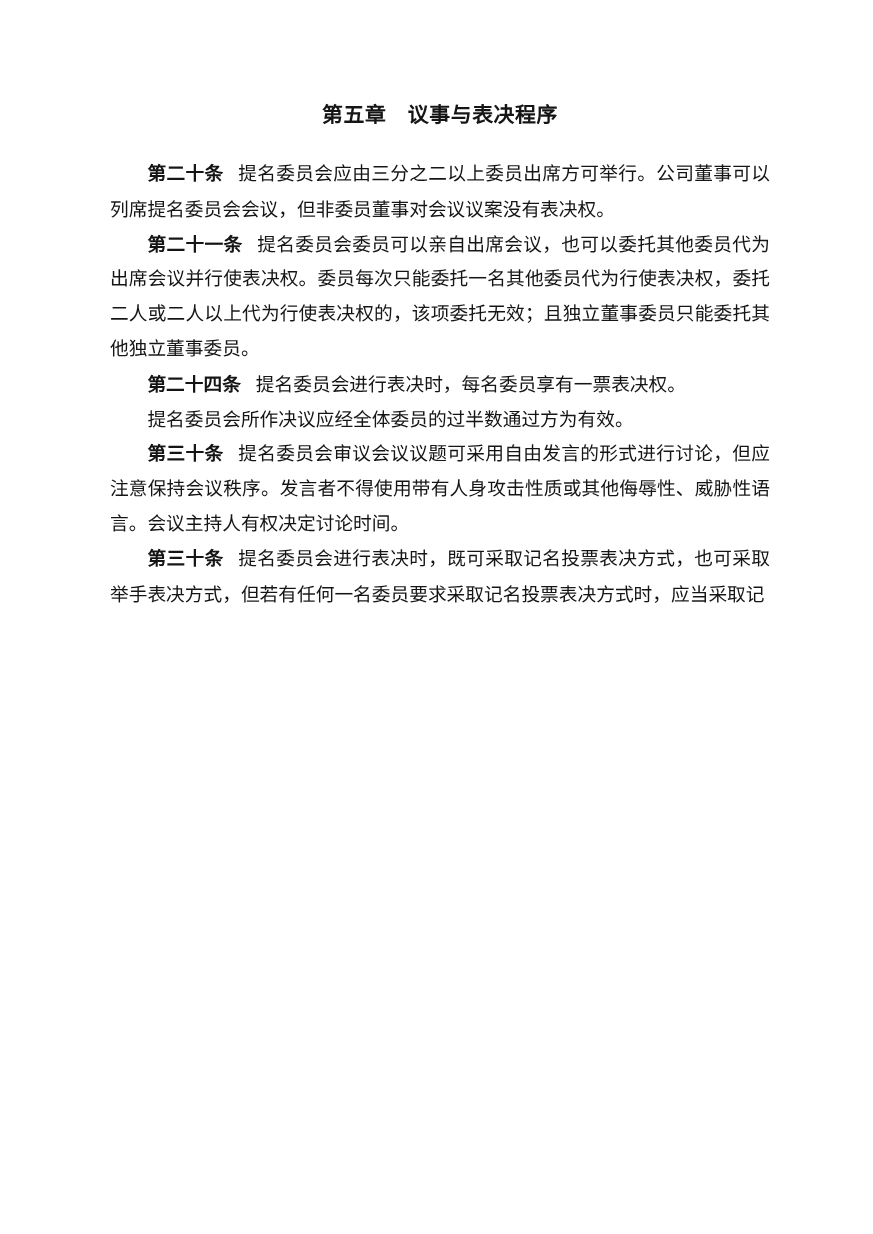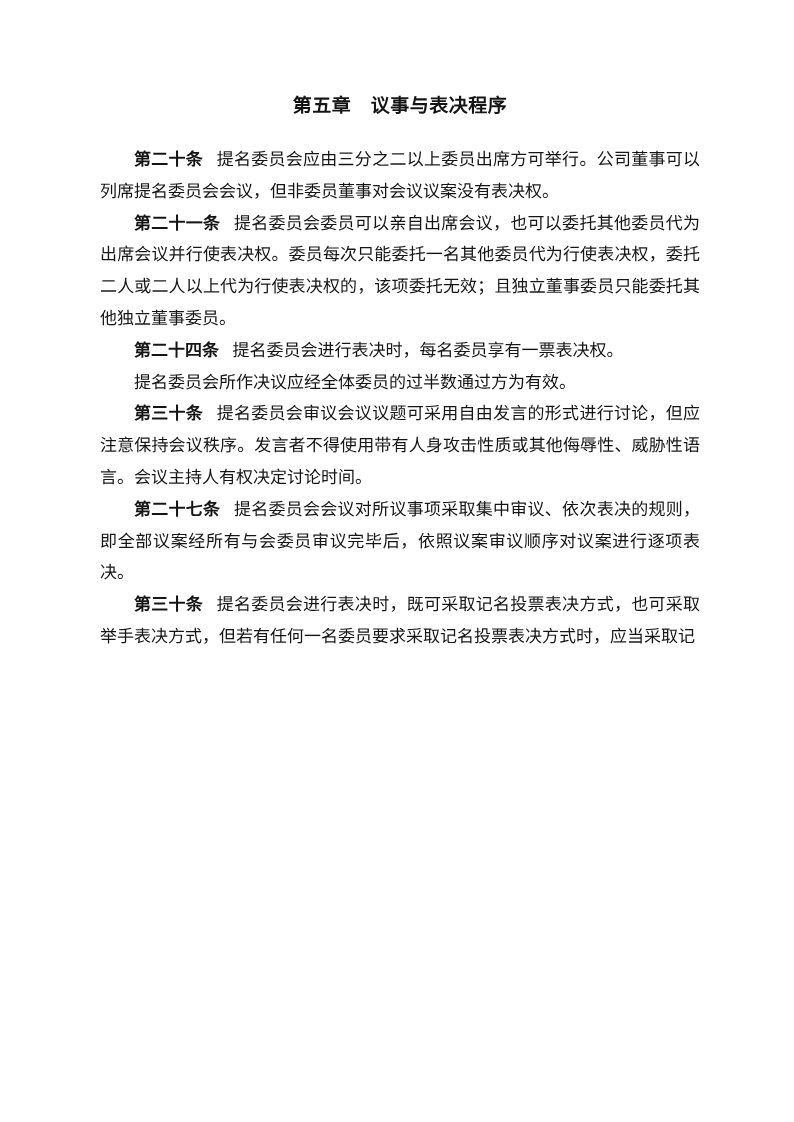--- a/index.html
+++ b/index.html
@@ -70,23 +70,20 @@
 
   <p class="para">
     <span>提名委员会所作决议应经全体委员的过半数通过方为有效。</span>
   </p>
 
 
   <p class="para">
     <span class="article-label">第三十条</span><span>提名委员会审议会议议题可采用自由发言的形式进行讨论，但应注意保持会议秩序。发言者不得使用带有人身攻击性质或其他侮辱性、威胁性语言。会议主持人有权决定讨论时间。</span>
   </p>
 
-  <p class="para">
-    <span class="article-label">第二十七条</span><span>提名委员会会议对所议事项采取集中审议、依次表决的规则，即全部议案经所有与会委员审议完毕后，依照议案审议顺序对议案进行逐项表决。</span>
-  </p>
 
 
 
   <p class="para">
     <span class="article-label">第三十条</span><span>提名委员会进行表决时，既可采取记名投票表决方式，也可采取举手表决方式，但若有任何一名委员要求采取记名投票表决方式时，应当采取记</span>
   </p>
 
 </div>
 
 </body></html>

